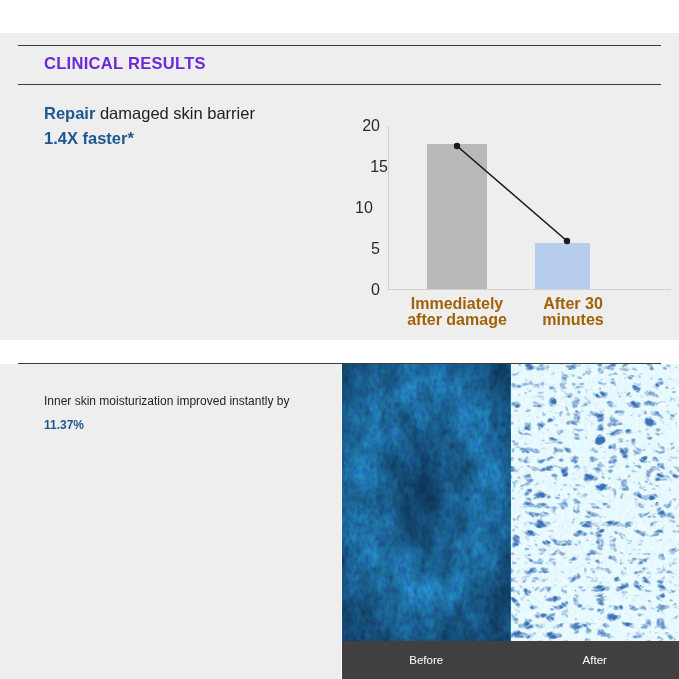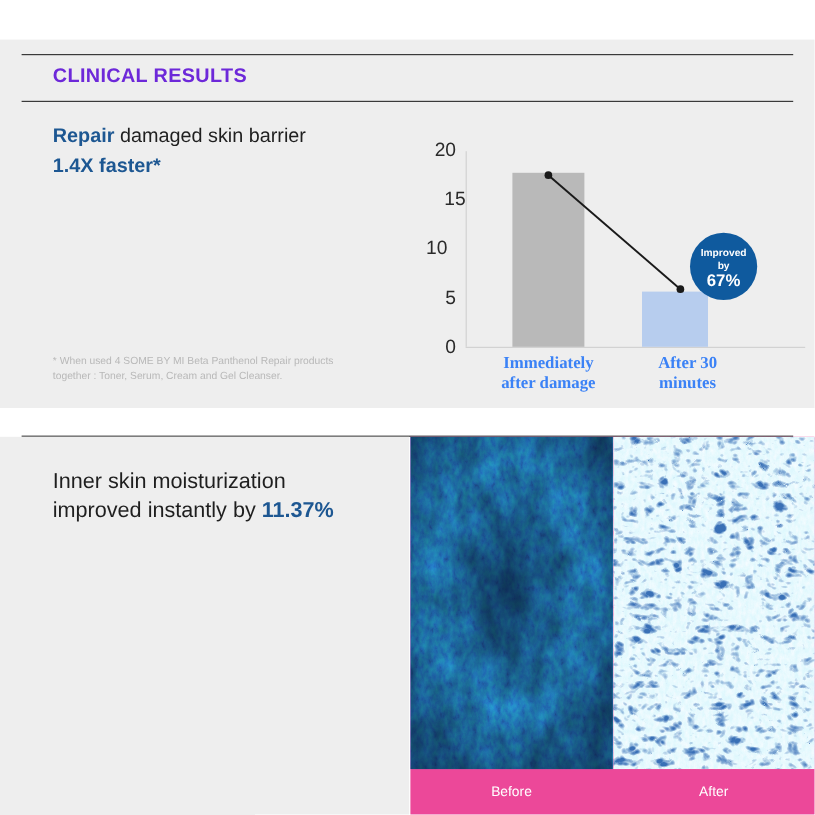--- a/index.html
+++ b/index.html
@@ -132,25 +132,24 @@
   .bar-blue {
     left: 195px;
     width: 55px;
     height: 46px;
     background: #b7cdee;
   }
   .x-tick {
     position: absolute;
     top: 186px;
     text-align: center;
-    font-size: 14px;
+    font-size: 16px;
     font-weight: 700;
     line-height: 16px;
-    color: #3b82f6;
-    font-family: Liberation Serif, serif;
+    color: #a16207;
   }
   .x-tick-1 { left: 56px;  width: 122px; }
   .x-tick-2 { left: 178px; width: 110px; }
 
   .connector { position: absolute; left: 0; top: 0; overflow: visible; }
 
   .badge {
     position: absolute;
     left: 575px;
     top: 194px;
@@ -176,34 +175,34 @@
     top: 364px;
     width: 341px;
     height: 315px;
     background: #eeeeee;
   }
   .moist {
     position: absolute;
     left: 44px;
     top: 389px;
     width: 270px;
-    font-size: 18px;
+    font-size: 12px;
     line-height: 24px;
     color: #1f1f1f;
   }
   .moist .hl { color: #1d5792; font-weight: 700; }
 
   
   .micro-wrap {
     position: absolute;
     left: 342px;
     top: 364px;
     width: 337px;
     height: 315px;
-    background: #ec4899;
+    background: #404040;
   }
   .micro {
     position: absolute;
     top: 0;
     width: 50%;
     height: 277px;
     overflow: hidden;
   }
   .micro-before { left: 0; }
   .micro-after  { left: 50%; }
@@ -230,21 +229,20 @@
 
   <div class="section-title">CLINICAL RESULTS</div>
 
   <div class="copy">
     <p class="claim">
       <span class="hl">Repair</span><span> damaged skin barrier</span><br>
       <span class="hl">1.4X faster*</span>
     </p>
   </div>
 
-  <div class="footnote">* When used 4 SOME BY MI Beta Panthenol Repair products together : Toner, Serum, Cream and Gel Cleanser.</div>
 
   <div class="chart">
     <div class="chart-plot">
       <div class="y-axis-line"></div>
       <div class="x-axis-line"></div>
 
       <div class="y-label" style="left:8px; top:16px;  width:32px;">20</div>
       <div class="y-label" style="left:16px; top:57px;  width:32px;">15</div>
       <div class="y-label" style="left:8px; top:98px;  width:32px;text-align:center;">10</div>
       <div class="y-label" style="left:8px; top:139px; width:32px;">5</div>
@@ -263,25 +261,20 @@
         <span>Immediately</span><br>
         <span>after damage</span>
       </div>
       <div class="x-tick x-tick-2">
         <span>After 30</span><br>
         <span>minutes</span>
       </div>
     </div>
   </div>
 
-  <div class="badge">
-    <span class="badge-l1">Improved</span>
-    <span class="badge-l2">by</span>
-    <span class="badge-l3">67%</span>
-  </div>
 
   <div class="rule rule-mid"></div>
   <div class="panel-bottom"></div>
 
   <div class="moist">
     <span>Inner skin moisturization improved instantly by </span><span class="hl">11.37%</span>
   </div>
 
   <div class="micro-wrap">
 

